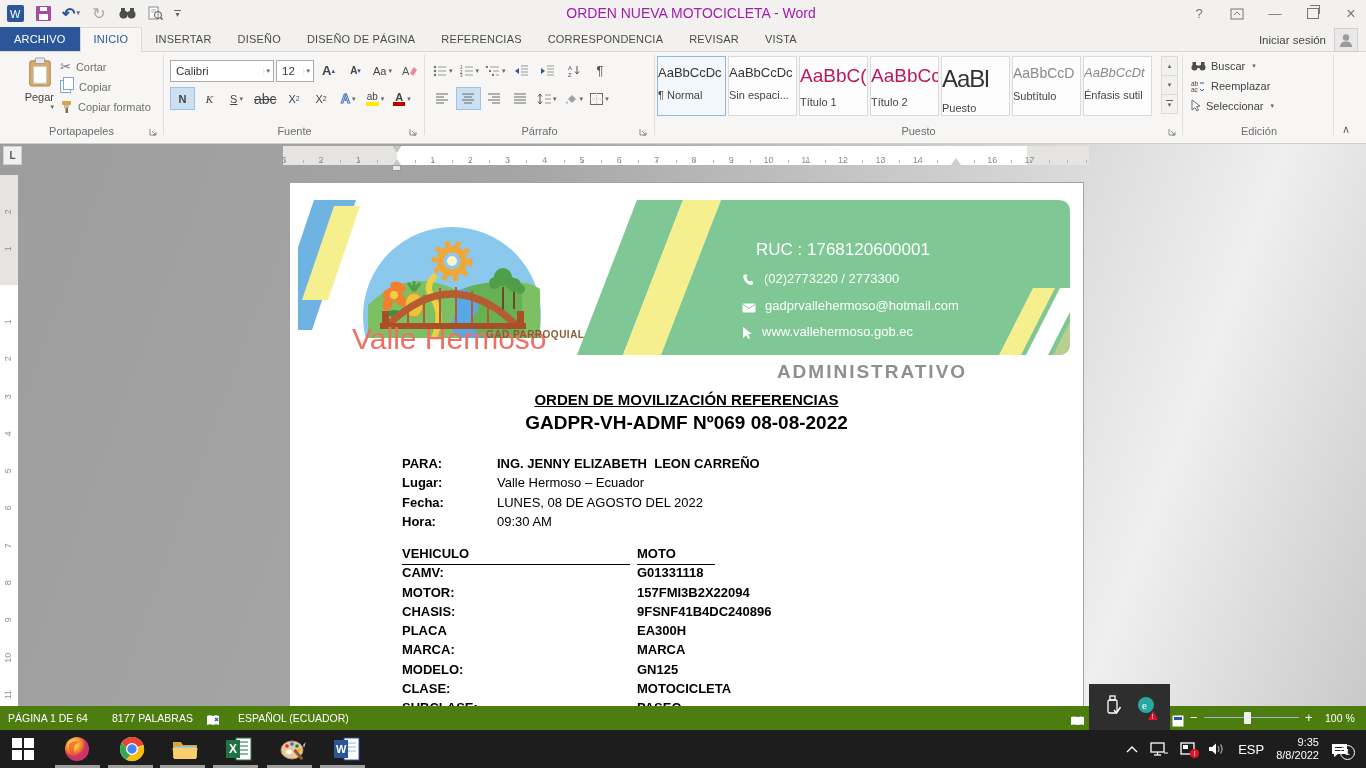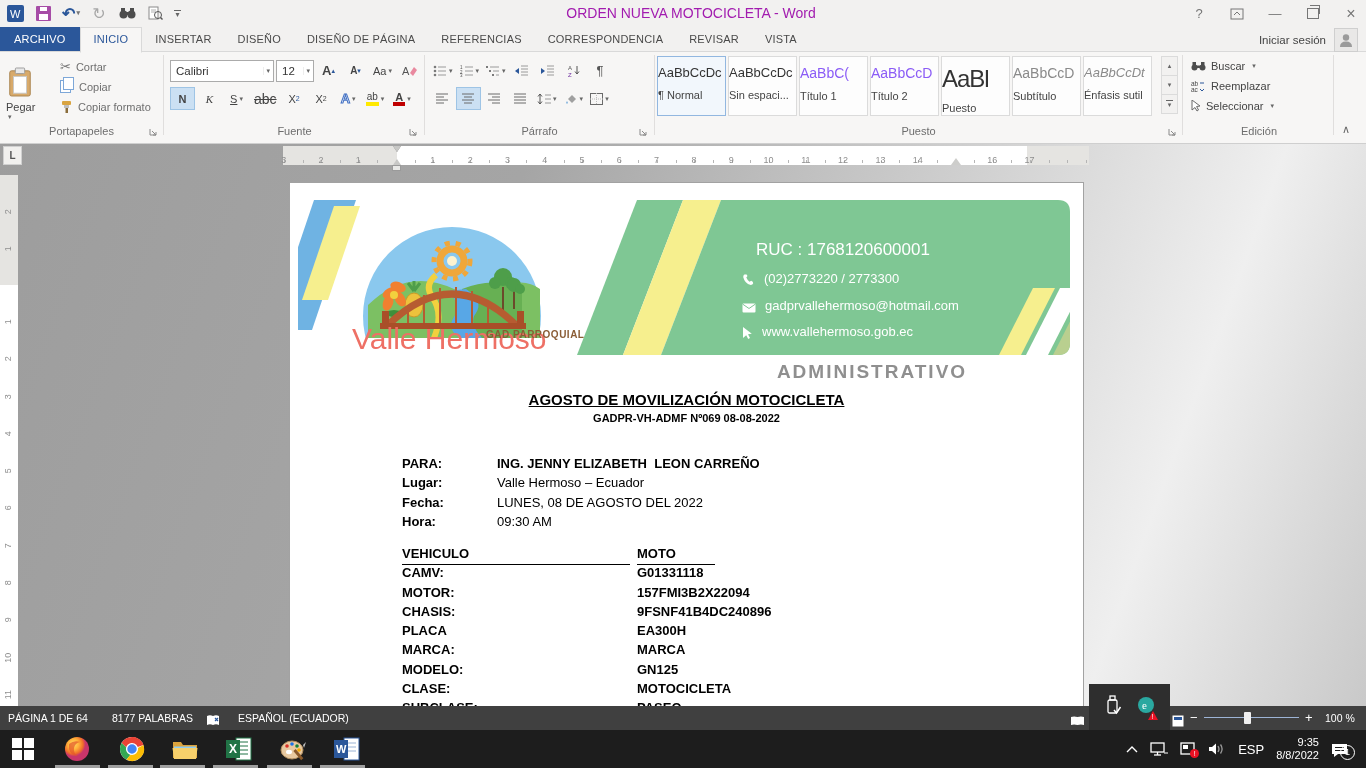--- a/index.html
+++ b/index.html
@@ -39,21 +39,21 @@
   .grp-label{position:absolute;top:74px;width:100%;text-align:center;color:#6d6d6d;font-size:11px}
   .launcher{position:absolute;top:76px;width:12px;height:12px}
   .group{position:absolute;top:0;height:92px}
   .rbtn{display:inline-flex;align-items:center;justify-content:center;height:21px;min-width:19px;padding:0 2px;border:1px solid transparent;color:#444;white-space:nowrap}
   .rbtn.on{background:#cbe0f3;border-color:#9ec4e5}
   .caret{font-size:7px;color:#666;margin-left:2px}
   .glyph{font-size:13px;color:#777}
 
   
   #g-clip{left:0;width:163px}
-  #paste-btn{position:absolute;left:6px;top:15px;width:48px;height:66px;text-align:left}
+  #paste-btn{position:absolute;left:6px;top:5px;width:48px;height:66px;text-align:right}
   #paste-btn .lbl{margin-top:1px}
   .sidebtns{position:absolute;left:60px;top:7px;display:flex;flex-direction:column;gap:3px}
   .sidebtn{display:flex;align-items:center;gap:5px;height:17px;color:#6f6f6f}
   .ic-copy{width:9px;height:11px;border:1px solid #7da7d8;background:#fff;position:relative;margin-right:3px}
   .ic-copy:before{content:"";position:absolute;left:2px;top:-4px;width:9px;height:11px;border:1px solid #7da7d8;background:#fff}
 
   
   #g-font{left:165px;width:259px}
   .combo{display:inline-flex;align-items:center;background:#fff;border:1px solid #ababab;height:20px;font-size:11.5px;padding:0 1px 0 5px;color:#333}
   .combo .cbx{margin-left:4px;color:#666;font-size:7px;padding:0 2px;border-left:1px solid #ededed}
@@ -72,21 +72,21 @@
   #g-par{left:425px;width:229px}
   svg.pic{display:block}
 
   
   #g-sty{left:655px;width:527px}
   #style-cards{position:absolute;left:2px;top:5px;display:flex}
   .scard{width:69px;height:60px;border:1px solid #dbdbdb;background:#fdfdfd;margin-right:2px;text-align:left;overflow:hidden;padding-top:8px;box-sizing:border-box}
   .scard .prev{font-size:13px;color:#333;white-space:nowrap}
   .scard .slbl{font-size:11px;color:#444;margin-top:9px;white-space:nowrap}
   .scard.sel{border:1px solid #92b7e0;background:#f2f7fc}
-  .scard.blue .prev{color:#8b5cf6;font-size:14px}
+  .scard.blue .prev{color:#be185d;font-size:19px}
   .scard.big .prev{font-size:24px;letter-spacing:-1px}
   .scard.gray .prev{color:#8a8a8a;font-size:14px}
   .scard.ital .prev{color:#8a8a8a;font-style:italic;font-size:13px}
   #style-scroll{position:absolute;left:506px;top:5px;width:17px}
   .sscell{width:17px;height:20px;border:1px solid #dbdbdb;background:#f2f1f0;display:flex;align-items:center;justify-content:center;font-size:7px;color:#666;box-sizing:border-box;margin-bottom:-1px;flex-direction:column}
 
   
   #g-edit{left:1185px;width:148px}
   .erow{position:absolute;left:6px;display:flex;align-items:center;gap:5px;height:18px}
   #ribbon-collapse{position:absolute;left:1342px;top:72px;color:#666;font-size:11px}
@@ -118,35 +118,35 @@
   #page{position:absolute;left:290px;top:40px;width:793px;height:523px;background:#fff;outline:1px solid #a2a2a2;overflow:hidden}
   #logo-brand{position:absolute;left:62px;top:139px;font-size:30px;color:#ee7065;letter-spacing:0;white-space:nowrap}
   #logo-sub{position:absolute;left:196px;top:146px;font-size:10px;font-weight:bold;color:#8a5c35;letter-spacing:.5px;white-space:nowrap}
   .bnr-txt{position:absolute;color:#fff;white-space:nowrap}
   #bnr1{left:466px;top:36px;font-size:17px}
   #bnr2{left:466px;top:57px;font-size:17px}
   .bnr-contact{left:452px;font-size:13px;display:flex;align-items:flex-end;gap:9px}
   #bnr-phone{top:88px}#bnr-mail{top:115px}#bnr-web{top:141px}
   #dept{position:absolute;left:451px;top:178px;width:262px;text-align:center;font-size:19px;font-weight:bold;color:#8f8f8f;letter-spacing:2px}
   #t1{position:absolute;left:0;top:208px;width:100%;text-align:center;font-size:15px;font-weight:bold;text-decoration:underline;color:#000}
-  #t2{position:absolute;left:0;top:229px;width:100%;text-align:center;font-size:11px;font-weight:bold;color:#000}
+  #t2{position:absolute;left:0;top:229px;width:100%;text-align:center;font-size:19px;font-weight:bold;color:#000}
   #info{position:absolute;left:112px;top:273px;font-size:13px;color:#000}
   .info-row{height:19.3px;display:flex}
   .info-label{width:95px;font-weight:bold}
   .info-value{white-space:pre}
   .info-row.bv .info-value{font-weight:bold}
   #veh{position:absolute;left:112px;top:363px;font-size:13px;color:#000;font-weight:bold}
   #veh-head{height:19.3px;display:flex}
   .vh1{display:inline-block;width:228px;border-bottom:1.5px solid #000}
   .vh2{display:inline-block;width:78px;border-bottom:1.5px solid #000;margin-left:7px}
   .veh-row{height:19.3px;display:flex}
   .veh-label{width:235px}
 
   
-  #statusbar{position:absolute;left:0;top:706px;width:1366px;height:24px;background:#404040;color:#fff;z-index:5;font-size:10.5px}
+  #statusbar{position:absolute;left:0;top:706px;width:1366px;height:24px;background:#4d7c0f;color:#fff;z-index:5;font-size:10.5px}
   .sbi{position:absolute;top:0;height:24px;line-height:24px;white-space:nowrap}
   #zoom-track{position:absolute;left:1204px;top:11px;width:95px;height:1px;background:#9db4d6}
   #zoom-handle{position:absolute;left:1244px;top:6px;width:7px;height:12px;background:#f0f0f0;border-radius:1px}
   .zbtn{font-size:13px}
 
   
   #traypopup{position:absolute;left:1089px;top:684px;width:81px;height:46px;background:#2e2e2e;z-index:8;display:flex;align-items:center;justify-content:space-evenly}
 
   
   #taskbar{position:absolute;left:0;top:730px;width:1366px;height:38px;background:#1d1d1d;z-index:9}
@@ -694,21 +694,21 @@
       <span>gadprvallehermoso@hotmail.com</span>
     </div>
     <div class="bnr-txt bnr-contact" id="bnr-web">
       <svg width="11" height="12">
           <polygon points="1,0 1,11 4.2,8.2 6.2,12 8,11 6,7.3 9.8,6.8" fill="#fff"></polygon>
         </svg>
       <span>www.vallehermoso.gob.ec</span>
     </div>
 
     <div id="dept">ADMINISTRATIVO</div>
-    <div id="t1">AGOSTO DE MOVILIZACIÓN MOTOCICLETA</div>
+    <div id="t1">ORDEN DE MOVILIZACIÓN REFERENCIAS</div>
     <div id="t2">GADPR-VH-ADMF Nº069 08-08-2022</div>
 
     <div id="info">
 
         <div class="info-row bv">
           <span class="info-label">PARA:</span>
           <span class="info-value">ING. JENNY ELIZABETH  LEON CARREÑO</span>
         </div>
 
         <div class="info-row">

